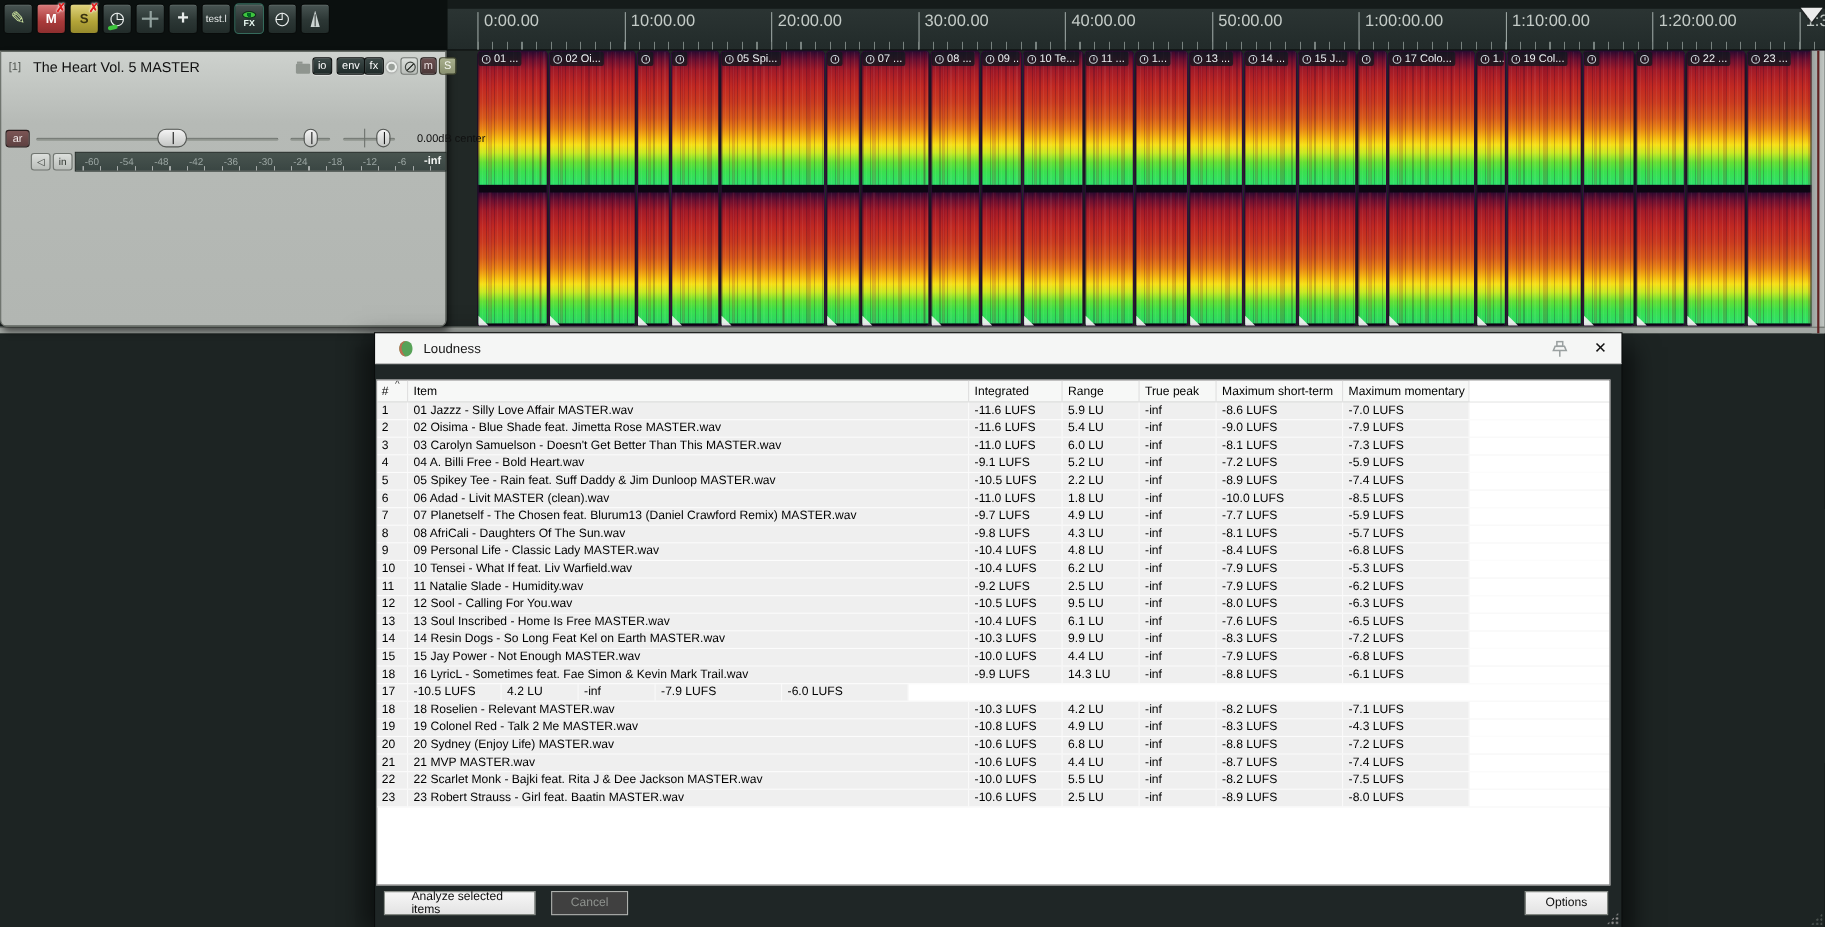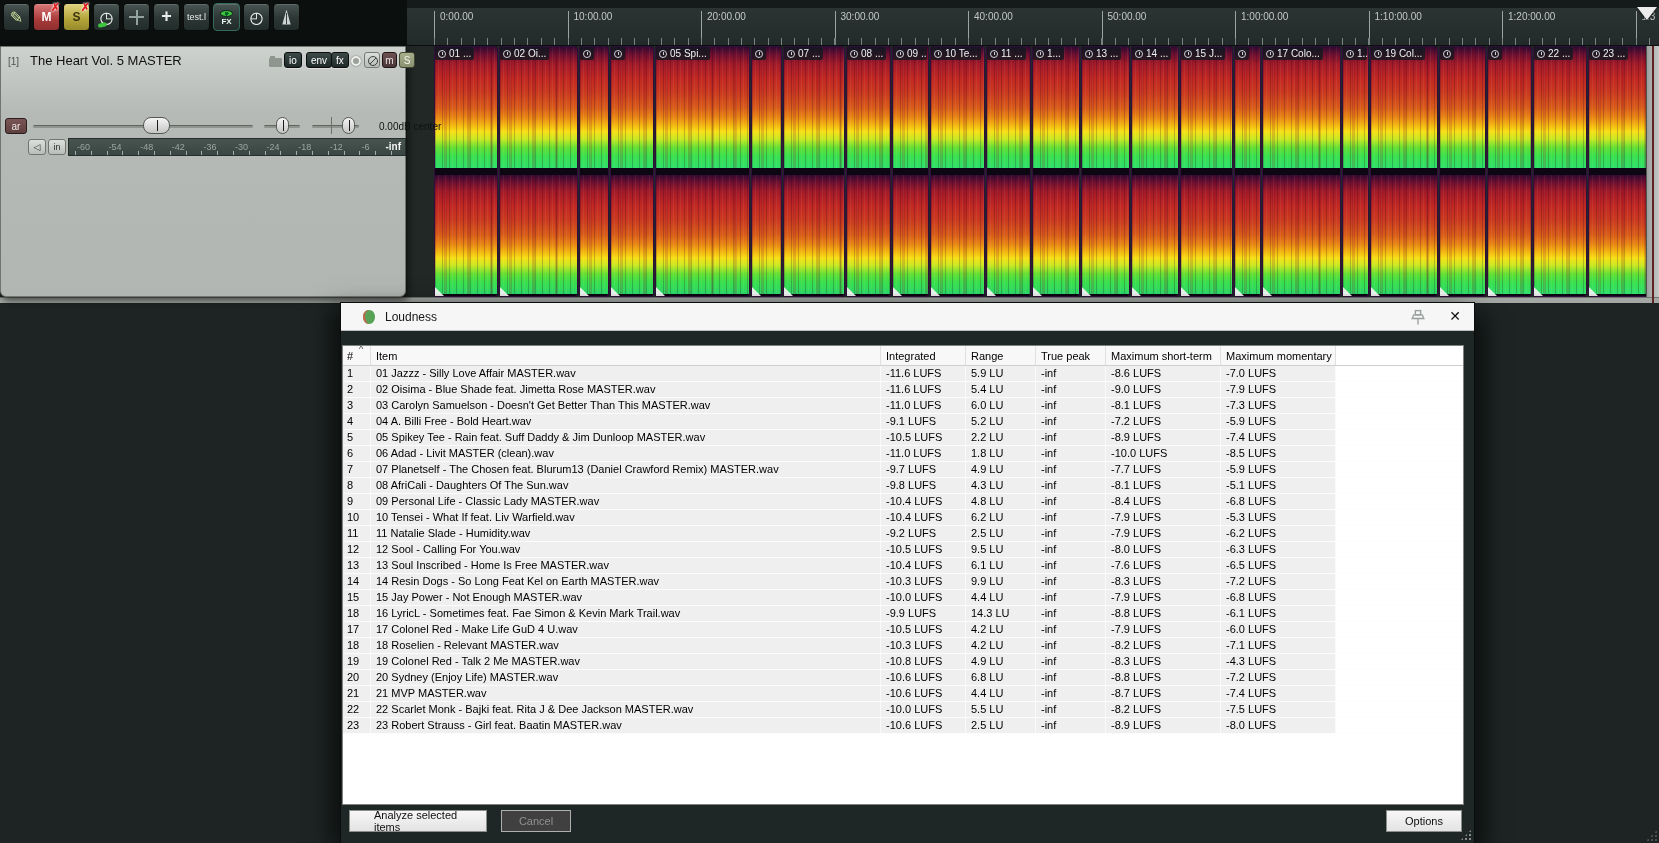--- a/index.html
+++ b/index.html
@@ -28,21 +28,21 @@
     background:radial-gradient(circle at 50% 50%, #062 0 2px, #3ec43e 2px 100%); margin-top:1px; }
   .fx-text { font-size:8px; font-weight:bold; color:#eafaf2; line-height:9px; }
   .metronome-glyph { width:14px; height:15px; background:linear-gradient(#3a403e 0 0) 50% 3px/1px 11px no-repeat, #cbd4d2;
     clip-path:polygon(50% 0, 80% 100%, 20% 100%); }
 
   
   #ruler { position:absolute; left:407px; top:0; width:1252px; height:46px; background:#151b1a; }
   #ruler-inner { position:absolute; left:0; top:8px; right:0; bottom:0;
     background:linear-gradient(#2b3433,#222b2a); border-bottom:1px solid #0b0e0d; }
   .rlabel { position:absolute; top:3px; height:34px; border-left:1px solid #9aa4a1; padding-left:5px;
-    color:#c3cac6; font-size:10px; white-space:nowrap; }
+    color:#c3cac6; font-size:15px; white-space:nowrap; }
   #ruler-ticks { position:absolute; left:27px; right:0; bottom:1px; height:7px;
     background:repeating-linear-gradient(90deg,#78827f 0 1px,transparent 1px 13.35px); }
   #cursor-tri { position:absolute; right:2px; top:7px; width:0; height:0;
     border-left:10px solid transparent; border-right:10px solid transparent;
     border-top:13px solid #ececec; filter:drop-shadow(0 1px 1px #111); }
 
   
   #arrange { position:absolute; left:407px; top:46px; width:1239px; height:251px; background:#212826; }
   #items { position:absolute; left:27px; top:0; height:251px; display:flex; gap:1px; }
   .item { position:relative; height:100%; flex:0 0 auto; background:#0d0613; border-radius:4px;
@@ -561,21 +561,21 @@
               <div class="cell c6">-5.9 LUFS</div>
               <div class="cell c7"></div>
             </div>
             <div class="trow">
               <div class="cell c0">8</div>
               <div class="cell c1">08 AfriCali - Daughters Of The Sun.wav</div>
               <div class="cell c2">-9.8 LUFS</div>
               <div class="cell c3">4.3 LU</div>
               <div class="cell c4">-inf</div>
               <div class="cell c5">-8.1 LUFS</div>
-              <div class="cell c6">-5.1 LUFS</div>
+              <div class="cell c6">-5.7 LUFS</div>
               <div class="cell c7"></div>
             </div>
             <div class="trow">
               <div class="cell c0">9</div>
               <div class="cell c1">09 Personal Life - Classic Lady MASTER.wav</div>
               <div class="cell c2">-10.4 LUFS</div>
               <div class="cell c3">4.8 LU</div>
               <div class="cell c4">-inf</div>
               <div class="cell c5">-8.4 LUFS</div>
               <div class="cell c6">-6.8 LUFS</div>
@@ -646,21 +646,20 @@
               <div class="cell c1">16 LyricL - Sometimes feat. Fae Simon &amp; Kevin Mark Trail.wav</div>
               <div class="cell c2">-9.9 LUFS</div>
               <div class="cell c3">14.3 LU</div>
               <div class="cell c4">-inf</div>
               <div class="cell c5">-8.8 LUFS</div>
               <div class="cell c6">-6.1 LUFS</div>
               <div class="cell c7"></div>
             </div>
             <div class="trow">
               <div class="cell c0">17</div>
-              <div class="cell c1">17 Colonel Red - Make Life GuD 4 U.wav</div>
               <div class="cell c2">-10.5 LUFS</div>
               <div class="cell c3">4.2 LU</div>
               <div class="cell c4">-inf</div>
               <div class="cell c5">-7.9 LUFS</div>
               <div class="cell c6">-6.0 LUFS</div>
               <div class="cell c7"></div>
             </div>
             <div class="trow">
               <div class="cell c0">18</div>
               <div class="cell c1">18 Roselien - Relevant MASTER.wav</div>

